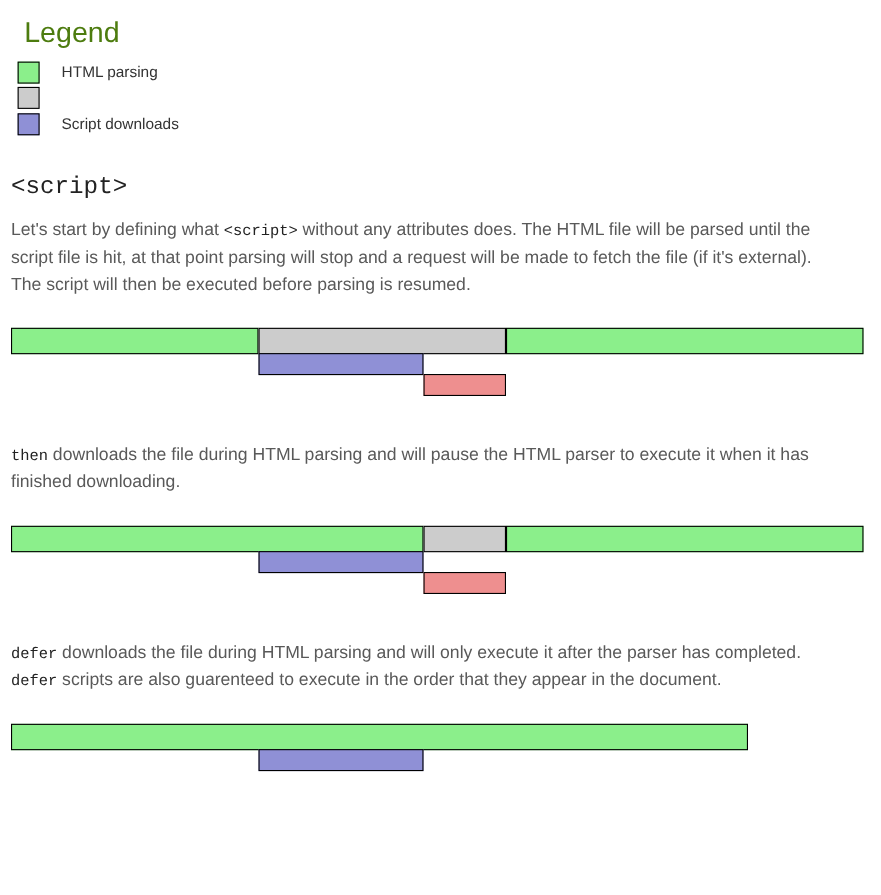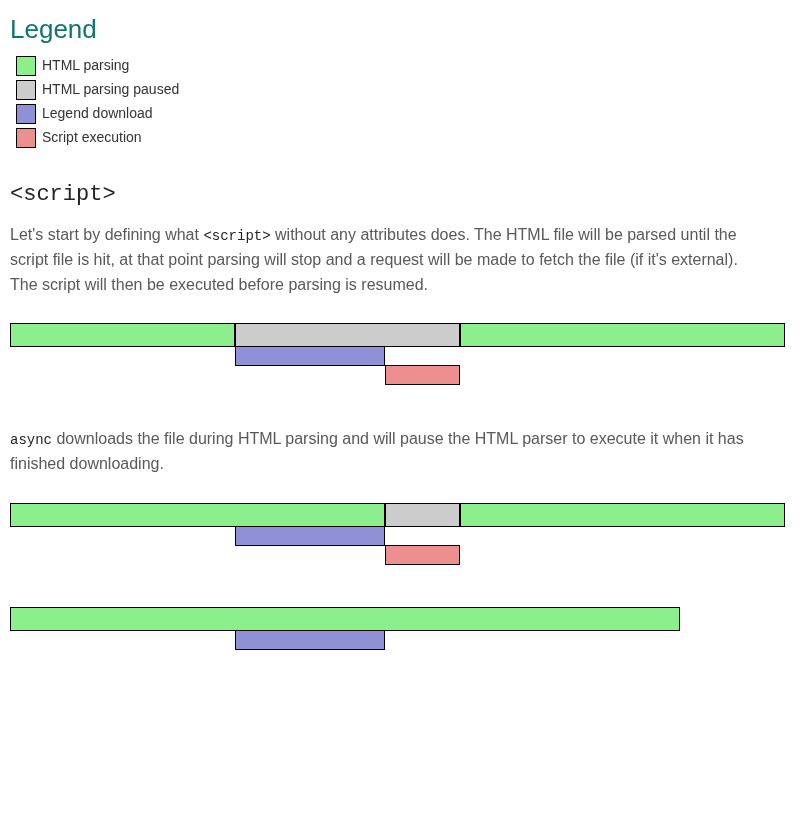--- a/index.html
+++ b/index.html
@@ -8,29 +8,29 @@
       padding: 10px;
       font-family: "Segoe UI", -apple-system, "Helvetica Neue", Arial, sans-serif;
       color: #555;
       width: 801px;
       background: #fff;
       font-size: 15px;
       line-height: 1.5;
     }
     .legend-title {
       font-size: 26px;
-      color: #0f766e;
+      color: #4d7c0f;
       font-weight: 400;
-      margin: 0 0 6px 0;
+      margin: 0 0 6px 12px;
     }
     .legend { margin-bottom: 30px; }
     .legend-row {
       display: flex;
       align-items: center;
-      gap: 6px;
+      gap: 20px;
       margin: 3px 0;
       padding-left: 6px;
     }
     .swatch {
       width: 20px;
       height: 20px;
       border: 1px solid #000;
       display: inline-block;
       flex: 0 0 auto;
     }
@@ -75,53 +75,49 @@
 <body>
 
 <div class="legend">
   <div class="legend-title">Legend</div>
   <div class="legend-row">
     <span class="swatch" style="background-color: rgb(139, 239, 139);"></span>
     <span class="legend-label">HTML parsing</span>
   </div>
   <div class="legend-row">
     <span class="swatch" style="background-color: rgb(204, 204, 204);"></span>
-    <span class="legend-label">HTML parsing paused</span>
   </div>
   <div class="legend-row">
     <span class="swatch" style="background-color: rgb(143, 144, 214);"></span>
-    <span class="legend-label">Legend download</span>
-  </div>
-  <div class="legend-row">
-    <span class="swatch" style="background-color: rgb(238, 143, 143);"></span>
-    <span class="legend-label">Script execution</span>
+    <span class="legend-label">Script downloads</span>
   </div>
 </div>
 
 <div class="section">
   <h2 class="section-heading">&lt;script&gt;</h2>
   <p class="section-desc">Let's start by defining what <code class="inline">&lt;script&gt;</code> without any attributes does. The HTML file will be parsed until the script file is hit, at that point parsing will stop and a request will be made to fetch the file (if it's external). The script will then be executed before parsing is resumed.</p>
   <div class="diagram">
       <div class="bar row-top" style="left: 0px; width: 225px; background-color: rgb(139, 239, 139);"></div>
       <div class="bar row-top" style="left: 225px; width: 225px; background-color: rgb(204, 204, 204);"></div>
       <div class="bar row-top" style="left: 450px; width: 325px; background-color: rgb(139, 239, 139);"></div>
       <div class="bar row-mid halfheight" style="left: 225px; width: 150px; background-color: rgb(143, 144, 214);"></div>
       <div class="bar row-bot halfheight" style="left: 375px; width: 75px; background-color: rgb(238, 143, 143);"></div>
     </div>
 </div>
 
 <div class="section">
-  <p class="section-desc"><code class="inline">async</code> downloads the file during HTML parsing and will pause the HTML parser to execute it when it has finished downloading.</p>
+  <p class="section-desc"><code class="inline">then</code> downloads the file during HTML parsing and will pause the HTML parser to execute it when it has finished downloading.</p>
   <div class="diagram">
       <div class="bar row-top" style="left: 0px; width: 375px; background-color: rgb(139, 239, 139);"></div>
       <div class="bar row-top" style="left: 375px; width: 75px; background-color: rgb(204, 204, 204);"></div>
       <div class="bar row-top" style="left: 450px; width: 325px; background-color: rgb(139, 239, 139);"></div>
       <div class="bar row-mid halfheight" style="left: 225px; width: 150px; background-color: rgb(143, 144, 214);"></div>
       <div class="bar row-bot halfheight" style="left: 375px; width: 75px; background-color: rgb(238, 143, 143);"></div>
     </div>
 </div>
 
 <div class="section">
+  <p class="section-desc"><code class="inline">defer</code> downloads the file during HTML parsing and will only execute it after the parser has completed. <code class="inline">defer</code> scripts are also guarenteed to execute in the order that they appear in the document.</p>
   <div class="diagram">
       <div class="bar row-top" style="left: 0px; width: 670px; background-color: rgb(139, 239, 139);"></div>
       <div class="bar row-mid halfheight" style="left: 225px; width: 150px; background-color: rgb(143, 144, 214);"></div>
     </div>
 </div>
 
 </body></html>

